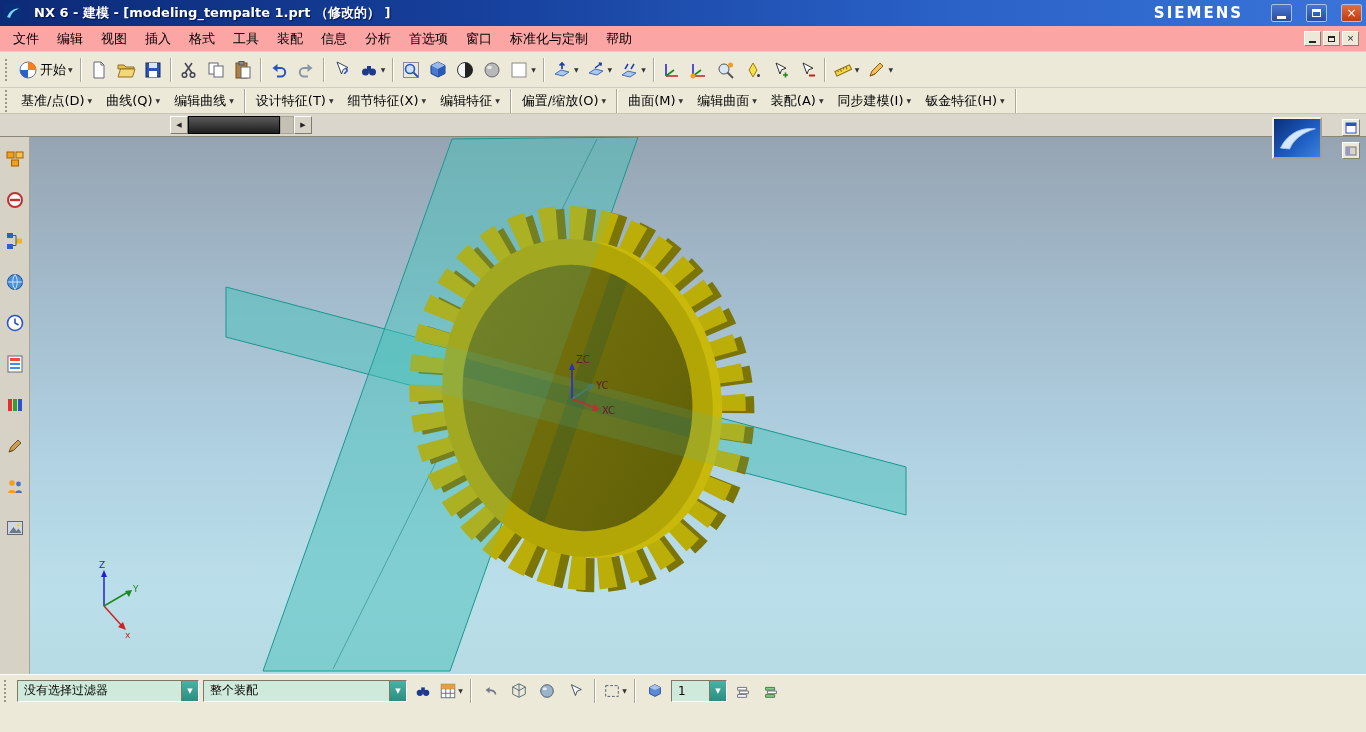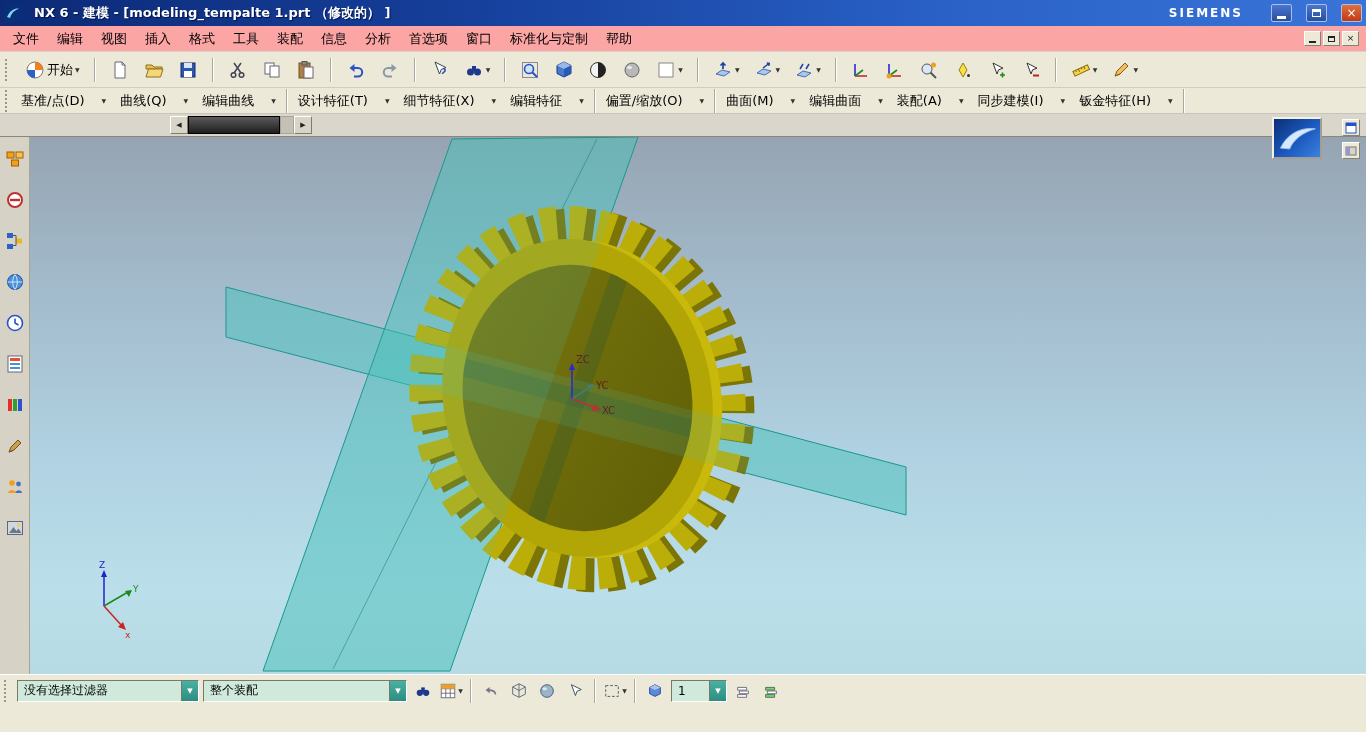--- a/index.html
+++ b/index.html
@@ -6,42 +6,42 @@
 html,body{width:1366px;height:732px;overflow:hidden}
 body{font-family:"DejaVu Sans","Liberation Sans",sans-serif;font-size:13px;background:#ece9d8}
 button{border:none;background:none;font:inherit;cursor:default}
 .app{position:relative;width:1366px;height:732px}
 
 
 .titlebar{height:26px;display:flex;align-items:center;gap:12px;padding:0 4px;
  background:linear-gradient(90deg,#0c2a76 0%,#16409c 35%,#2a62c8 70%,#3a74d8 100%);color:#fff}
 .titlebar .appico{width:18px;height:18px;flex:0 0 auto}
 .titlebar .title{flex:1;font-weight:bold;font-size:13px;text-shadow:1px 1px 1px #00124a;white-space:nowrap;overflow:hidden}
-.brand{font-weight:bold;font-size:12px;letter-spacing:2px;margin-right:14px}
+.brand{font-weight:bold;font-size:15px;letter-spacing:2px;margin-right:14px}
 .wbtn{width:21px;height:18px;margin-left:2px;display:flex;align-items:center;justify-content:center;
  background:linear-gradient(180deg,#4a76cf,#274f9e);border:1px solid #a8c0e8;border-radius:2px;color:#fff;font-size:12px;line-height:1}
 .wbtn.close{background:linear-gradient(180deg,#e0703f,#c03a14)}
 .gmin{display:block;width:9px;height:3px;background:#fff;margin-top:9px}
 .grest{display:block;width:9px;height:8px;border:1px solid #fff;border-top:3px solid #fff}
 
 
 .menubar{height:26px;display:flex;align-items:center;background:#fca5a5;border-bottom:1px solid #d8d4c8;padding:0 4px}
 .mi{padding:3px 9px;white-space:nowrap}
 .mdi-btns{margin-left:auto;display:flex;gap:2px;padding-right:3px}
 .mdi-btn{width:17px;height:15px;display:flex;align-items:center;justify-content:center;font-size:9px;line-height:1;color:#222;
  background:#ece9d8;border:1px solid;border-color:#fff #848270 #848270 #fff}
 .gmin2{display:block;width:7px;height:2px;background:#222;margin-top:7px}
 .grest2{display:block;width:7px;height:6px;border:1px solid #222;border-top:2px solid #222}
 
 
-.tb1{height:36px;display:flex;align-items:center;background:#ece9d8;border-bottom:1px solid #d0ccc0;padding:0 4px;gap:8px}
+.tb1{height:36px;display:flex;align-items:center;background:#ece9d8;border-bottom:1px solid #d0ccc0;padding:0 4px;gap:1px}
 .tb2{height:26px;display:flex;align-items:center;background:#ece9d8;border-bottom:1px solid #c8c4b8;padding:0 4px}
 .grip{width:5px;height:22px;border-left:2px dotted #9a968a;margin:0 4px 0 1px}
 .tbtn{height:28px;min-width:26px;display:flex;align-items:center;justify-content:center;gap:2px;padding:0 2px;border:1px solid transparent}
-.fbtn{display:flex;align-items:center;gap:17px;padding:3px 7px;white-space:nowrap}
+.fbtn{display:flex;align-items:center;gap:3px;padding:3px 7px;white-space:nowrap}
 .sep{width:2px;height:24px;border-left:1px solid #aca899;border-right:1px solid #fff;margin:0 3px}
 .caret{font-size:6px;color:#333;line-height:1}
 .ic{width:20px;height:20px;display:block}
 
 
 .promptrow{height:26px;display:flex;align-items:center;background:#ece9d8;border-bottom:1px solid #c0bcb0;
  font-weight:bold;padding-left:8px;position:relative}
 .scrollrow{height:23px;background:#dad6cb;border-bottom:1px solid #8a8678;position:relative}
 .hscroll{position:absolute;left:170px;top:2px;height:18px;display:flex}
 .sbtn{width:18px;height:18px;display:flex;align-items:center;justify-content:center;font-size:7px;color:#222;

